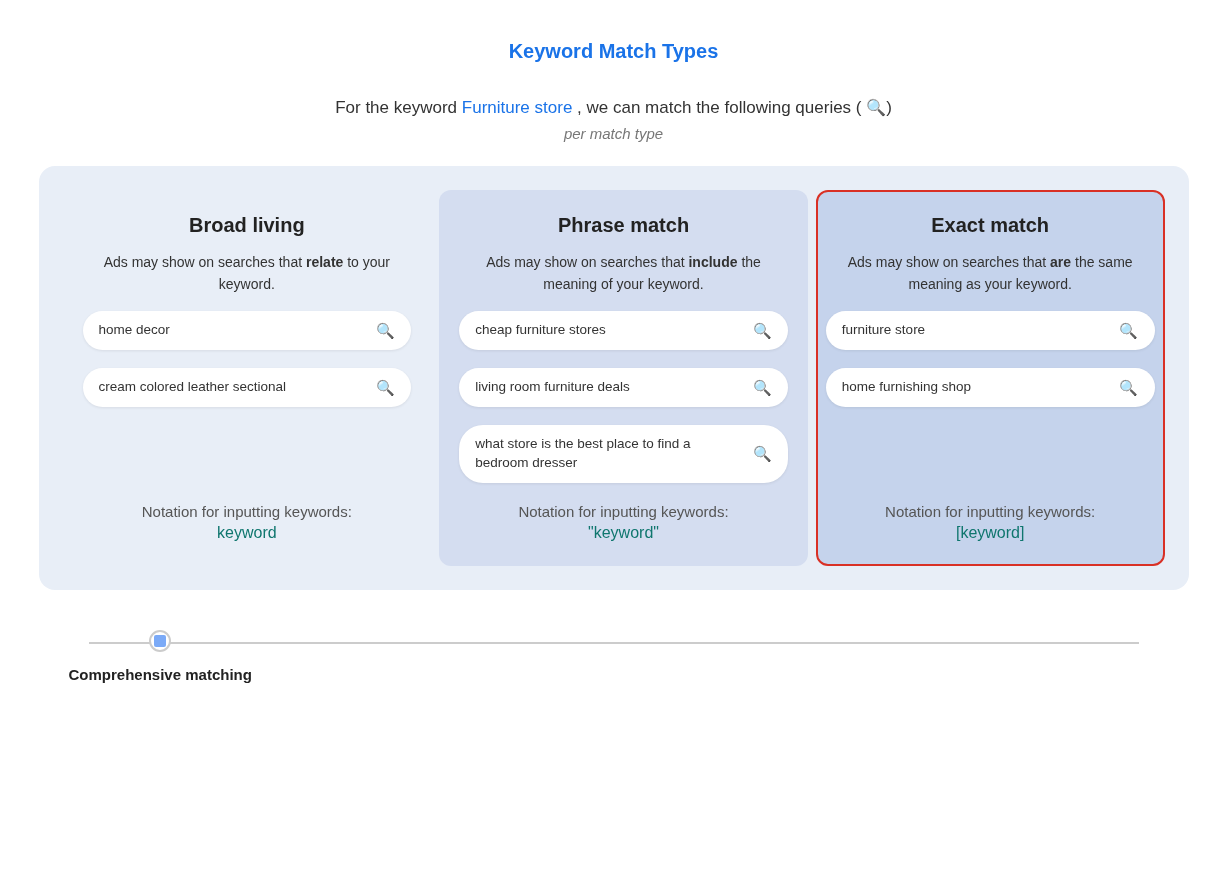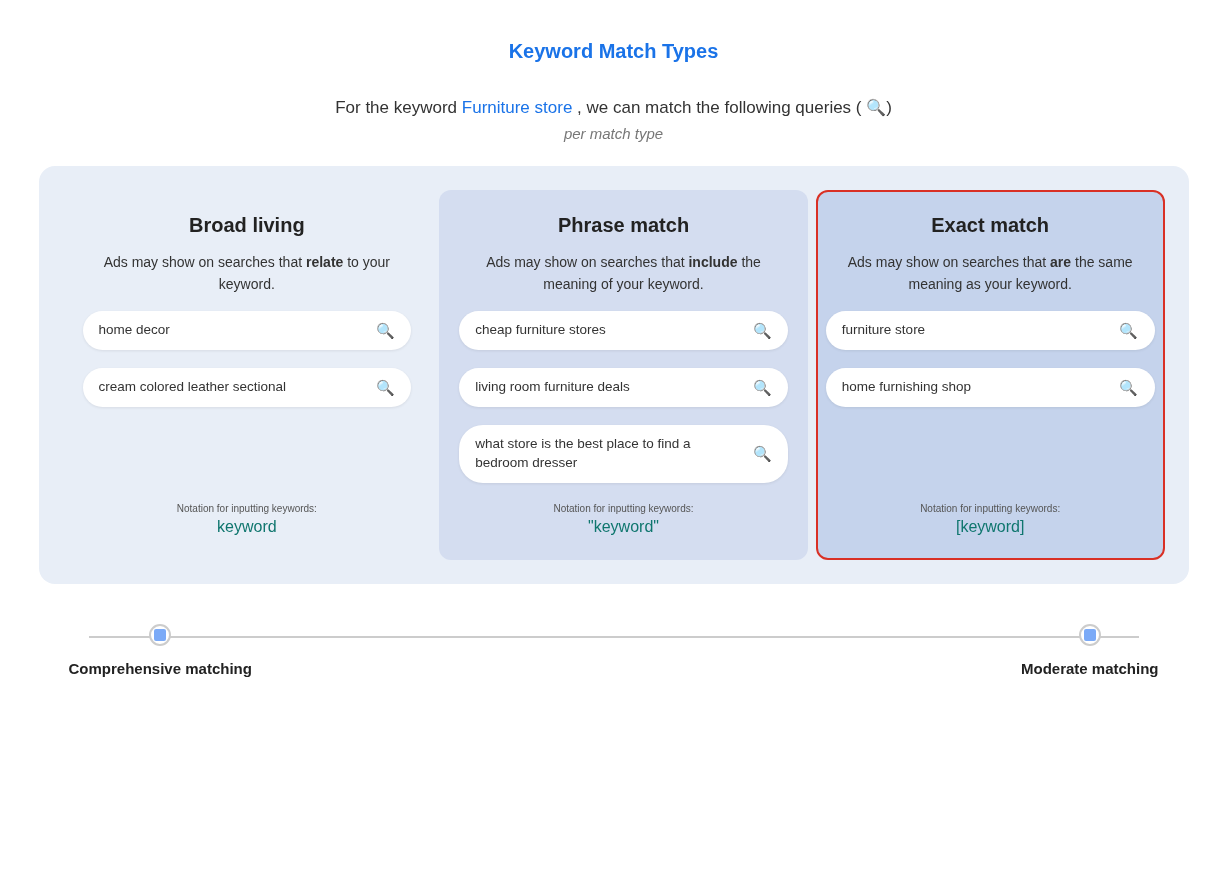--- a/index.html
+++ b/index.html
@@ -128,21 +128,21 @@
       margin-left: 8px;
       flex-shrink: 0;
     }
 
     .notation-area {
       text-align: center;
       margin-top: auto;
     }
 
     .notation-label {
-      font-size: 10px;
+      font-size: 15px;
       color: #555;
       margin-bottom: 4px;
     }
 
     .notation-value {
       font-size: 16px;
       font-weight: 400;
       color: #0f766e;
     }
 
@@ -292,20 +292,14 @@
 <div class="timeline-section">
   <div class="timeline-line"></div>
 
   <div class="timeline-node">
     <div class="timeline-dot-outer">
       <div class="timeline-dot-inner"></div>
     </div>
     <div class="timeline-label">Comprehensive matching</div>
   </div>
 
-  <div class="timeline-node">
-    <div class="timeline-dot-outer">
-      <div class="timeline-dot-inner"></div>
-    </div>
-    <div class="timeline-label">Moderate matching</div>
-  </div>
 
 </div>
 
 </body></html>

